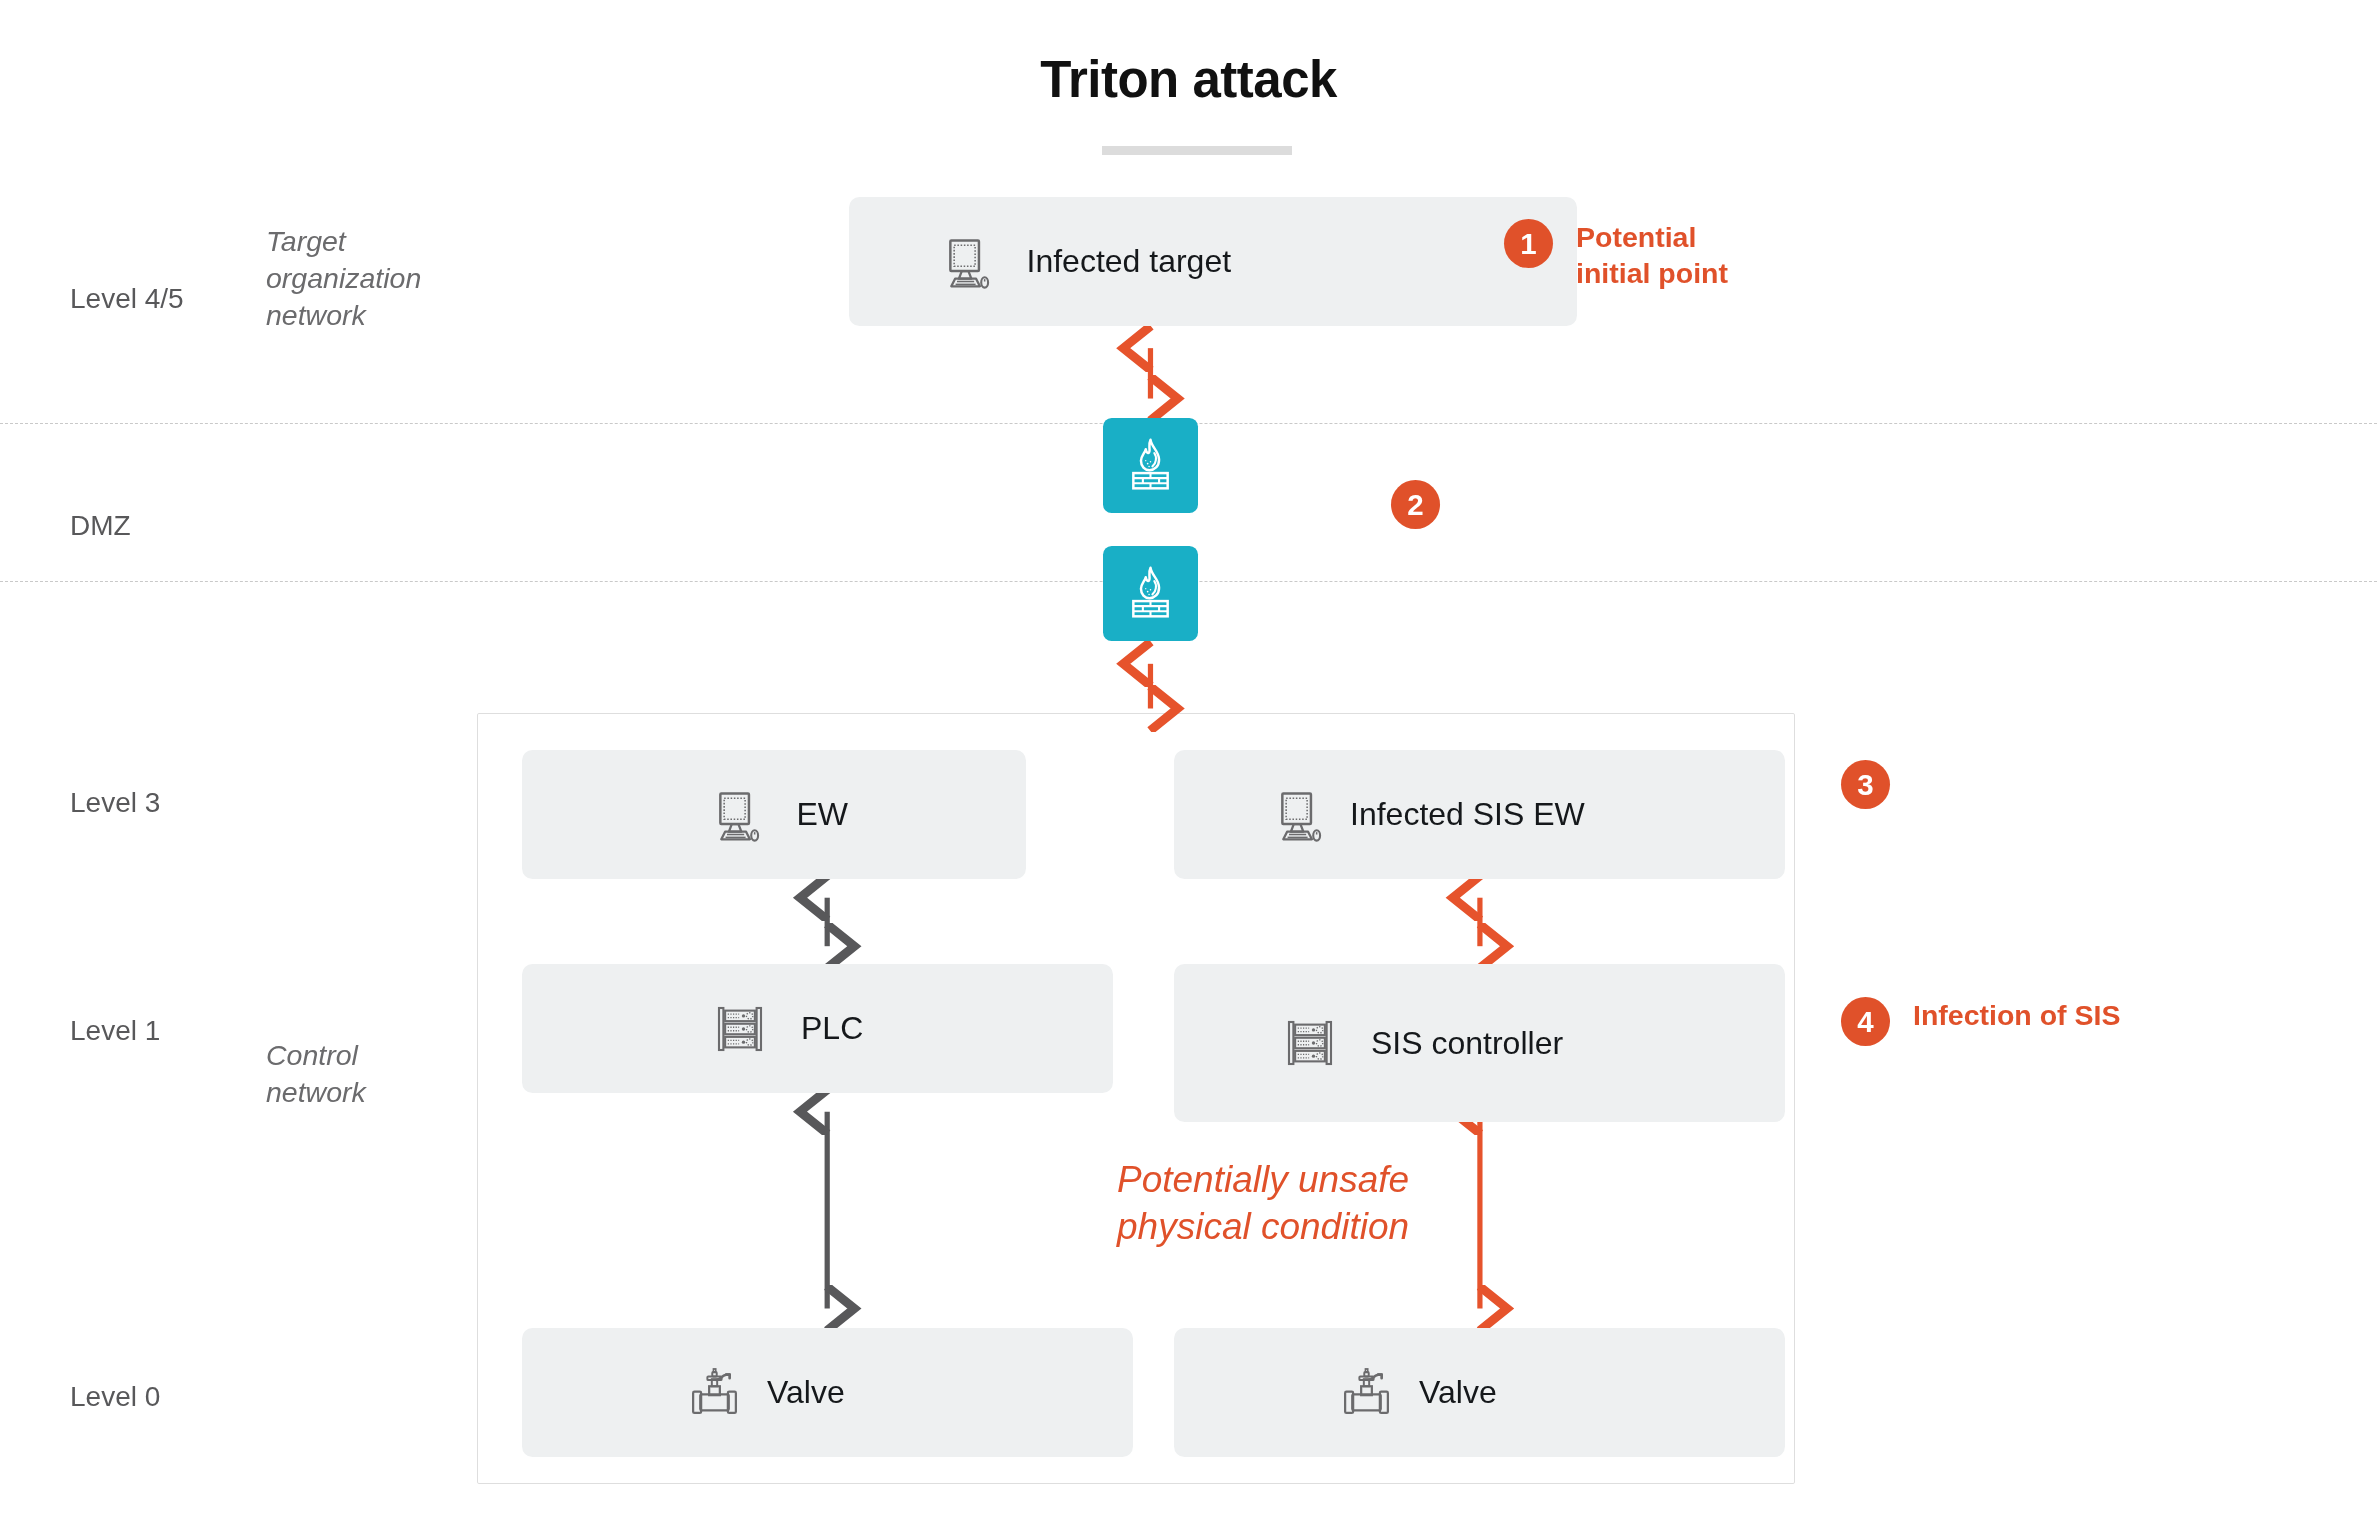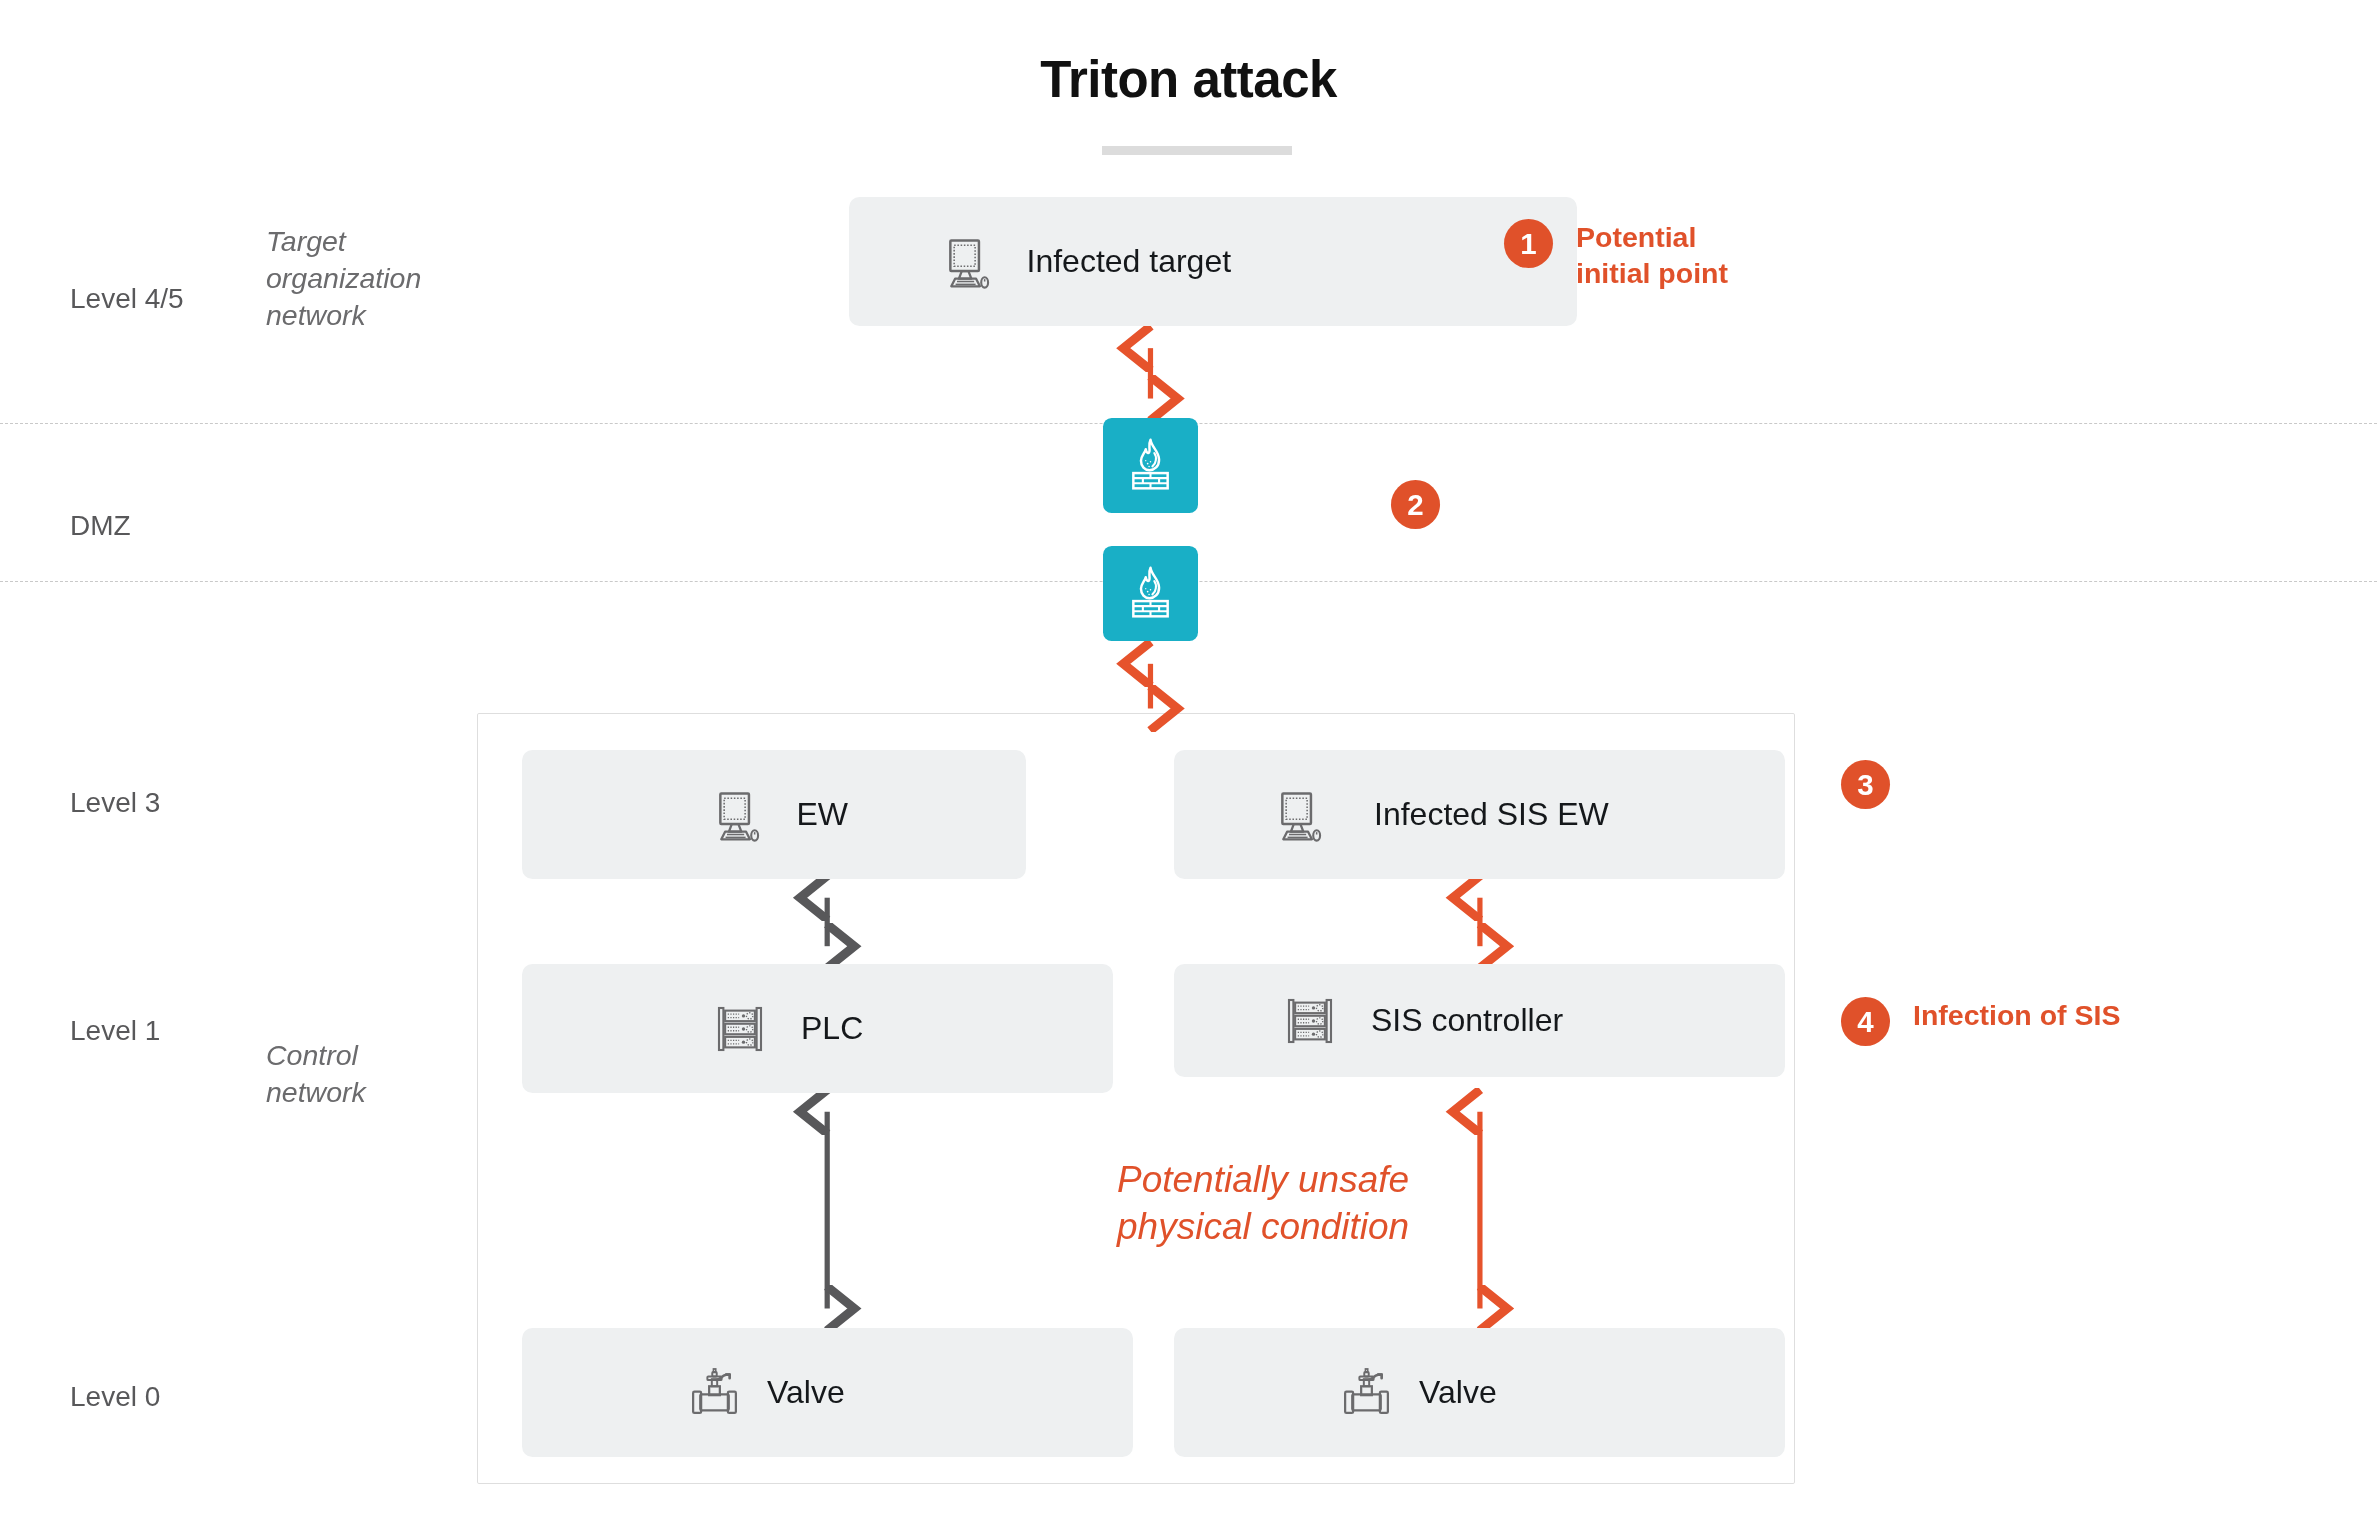--- a/index.html
+++ b/index.html
@@ -67,27 +67,27 @@
   #card-infected-target{left:849px;top:197px;width:728px;height:129px;}
   #card-infected-target .card-icon{margin-left:88px;}
   #card-infected-target .card-label{margin-left:28.5px;}
 
   #card-ew{left:522px;top:750px;width:504px;height:129px;}
   #card-ew .card-icon{margin-left:185px;}
   #card-ew .card-label{margin-left:28.5px;}
 
   #card-sis-ew{left:1174px;top:750px;width:611px;height:129px;}
   #card-sis-ew .card-icon{margin-left:95px;}
-  #card-sis-ew .card-label{margin-left:44px;}
+  #card-sis-ew .card-label{margin-left:20px;}
 
   #card-plc{left:522px;top:964px;width:591px;height:129px;}
   #card-plc .card-icon{margin-left:190px;}
   #card-plc .card-label{margin-left:33px;}
 
-  #card-sis-controller{left:1174px;top:964px;width:611px;height:113px;}
+  #card-sis-controller{left:1174px;top:964px;width:611px;height:158px;}
   #card-sis-controller .card-icon{margin-left:108px;}
   #card-sis-controller .card-label{margin-left:33px;}
 
   #card-valve-left{left:522px;top:1328px;width:611px;height:129px;}
   #card-valve-left .card-icon{margin-left:164px;}
   #card-valve-left .card-label{margin-left:24px;}
 
   #card-valve-right{left:1174px;top:1328px;width:611px;height:129px;}
   #card-valve-right .card-icon{margin-left:164px;}
   #card-valve-right .card-label{margin-left:24px;}

